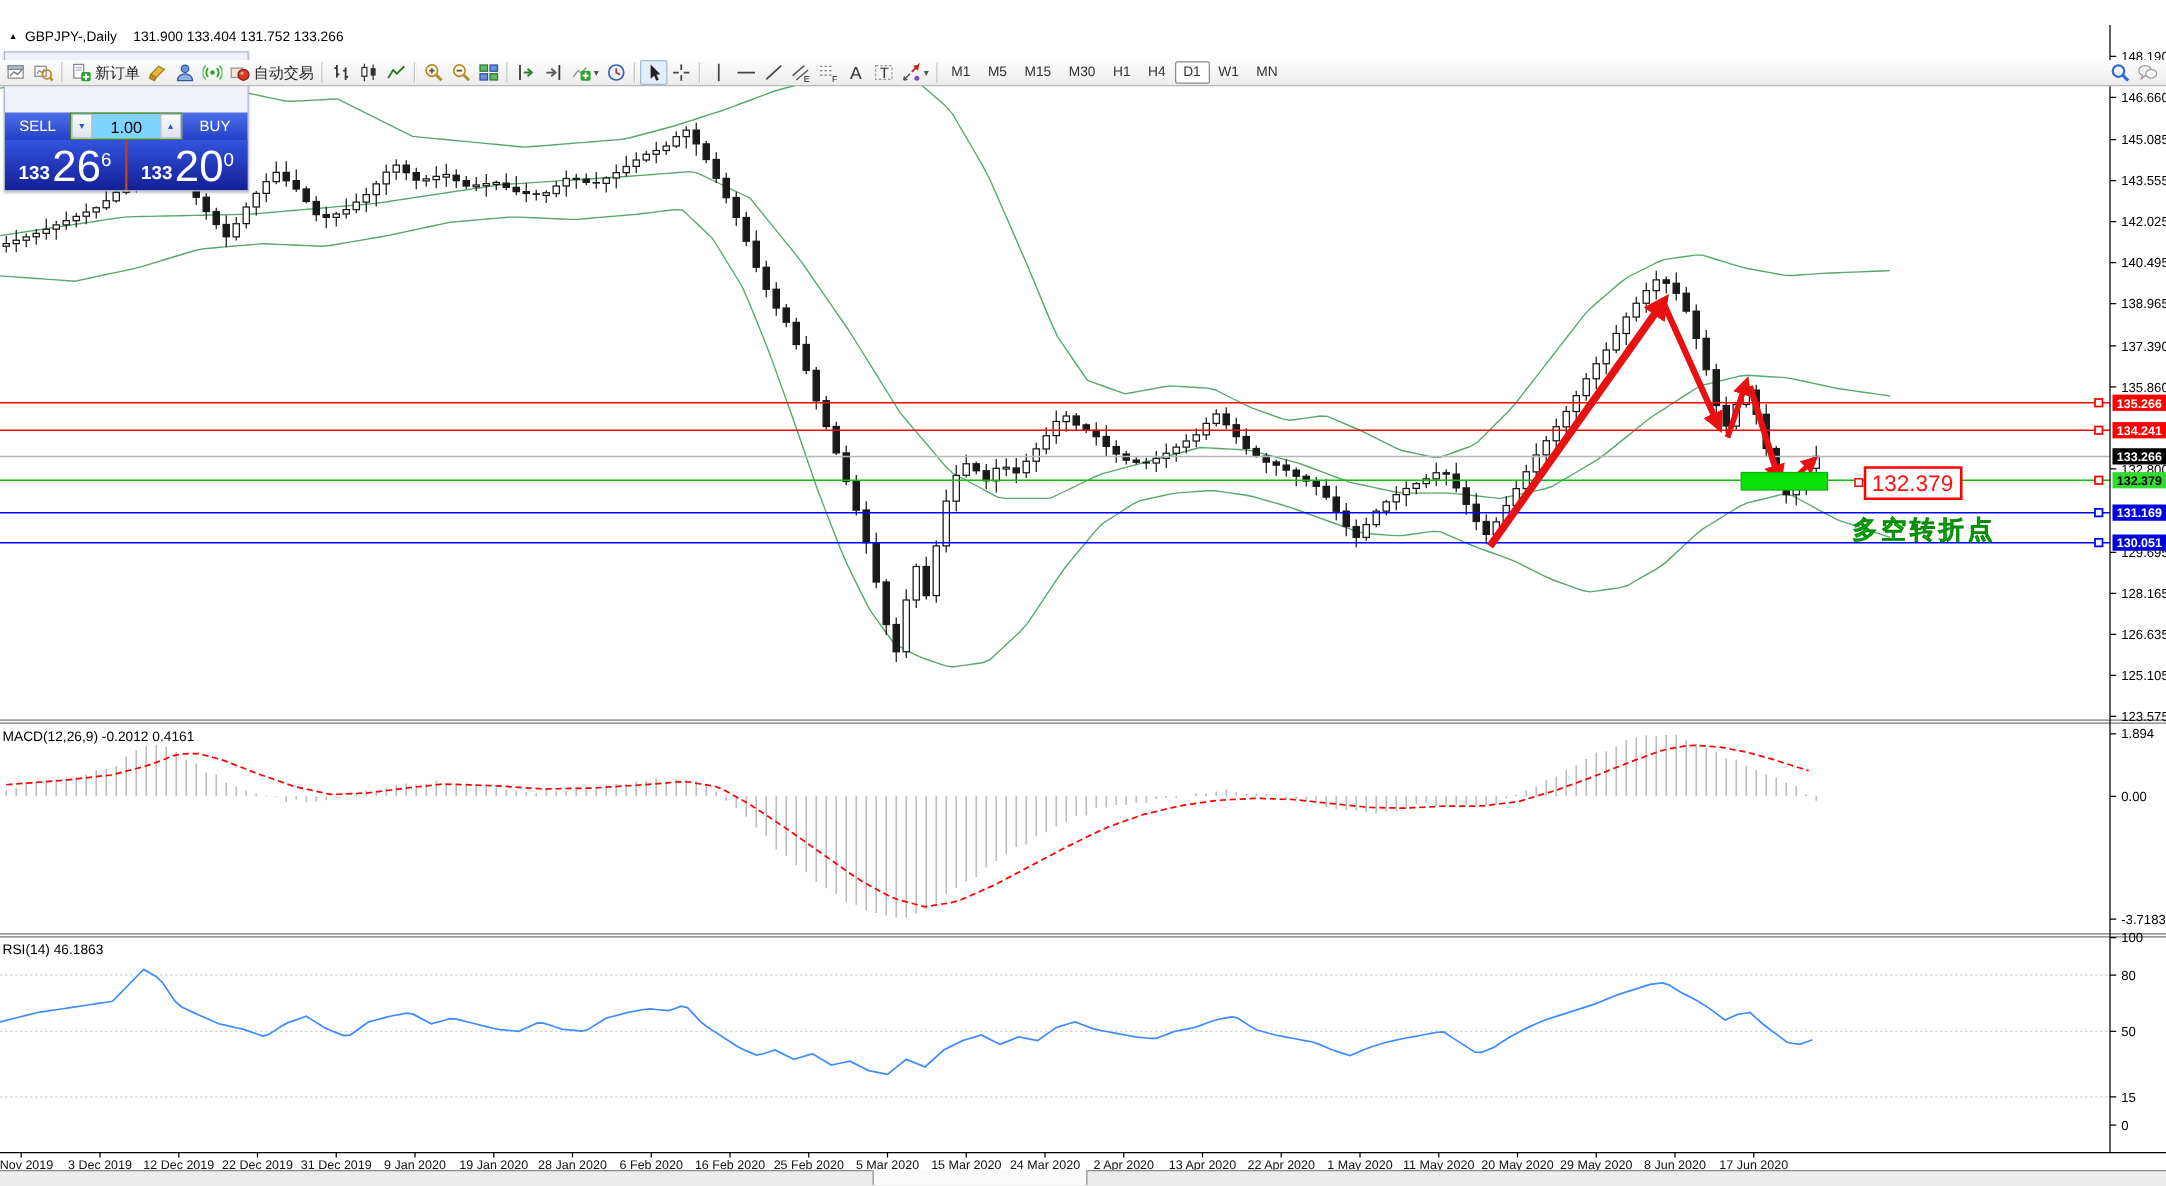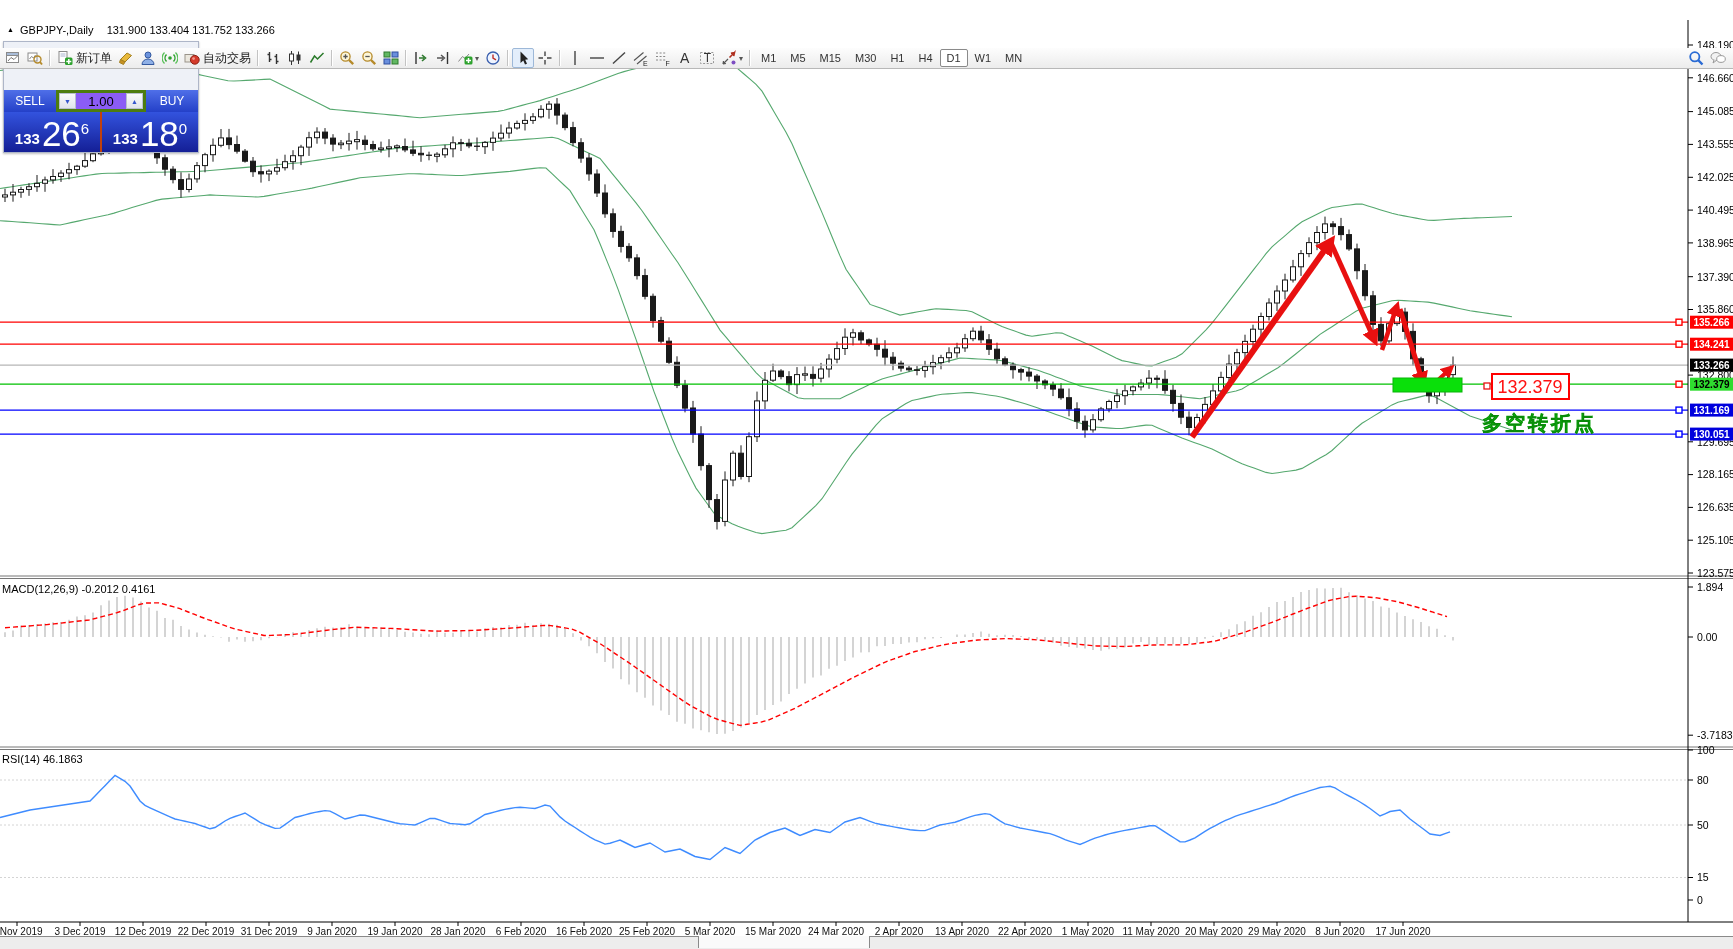--- a/index.html
+++ b/index.html
@@ -21,21 +21,21 @@
   
   #chart-header{position:absolute;left:7px;top:24px;z-index:10;font-size:11px;color:#000;}
   #chart-header .mark{font-size:7px;vertical-align:2px;margin-right:3px;}
   #chart-header .ohlc{margin-left:10px;text-align:center;}
   
   #oneclick{position:absolute;left:3px;top:41px;width:194px;z-index:11;
      border:1px solid #aeb6c8;background:#eef1f7;box-shadow:0 1px 2px rgba(0,0,0,.25);}
   #oc-top{display:flex;height:22px;margin-top:48px;}
   .ocbtn{flex:0 0 52px;background:linear-gradient(#4f6fe8,#2440c8);color:#fff;font-size:12px;
      display:flex;align-items:center;justify-content:center;}
-  #oc-vol{flex:1;display:flex;background:#8b5cf6;border:3px solid #4d7c0f;box-sizing:border-box;}
+  #oc-vol{flex:1;display:flex;background:#7dd3fc;border:1px solid #4d7c0f;box-sizing:border-box;}
   .spin{width:15px;background:linear-gradient(#fafafa,#dfe3ec);border:1px solid #b8bfce;
      color:#3355cc;font-size:7px;display:flex;align-items:center;justify-content:center;}
   #vol-val{flex:1;font-size:13px;color:#000;display:flex;align-items:center;justify-content:center;}
   #oc-prices{display:flex;height:40px;background:#c2410c;gap:2px;}
   .ocprice{flex:1;background:linear-gradient(#3353de,#141f96);color:#fff;display:flex;
      align-items:flex-end;justify-content:center;padding-bottom:2px;}
   .ocp-small{font-size:15px;font-weight:bold;margin-right:2px;line-height:22px;}
   .ocp-big{font-size:35px;line-height:33px;}
   .ocp-sup{font-size:15px;line-height:30px;align-self:flex-start;margin-top:2px;}
   
@@ -701,21 +701,21 @@
       <div class="ocbtn">BUY</div>
     </div>
     <div id="oc-prices">
       <div class="ocprice">
         <span class="ocp-small">133</span>
         <span class="ocp-big">26</span>
         <span class="ocp-sup">6</span>
       </div>
       <div class="ocprice">
         <span class="ocp-small">133</span>
-        <span class="ocp-big">18</span>
+        <span class="ocp-big">20</span>
         <span class="ocp-sup">0</span>
       </div>
     </div>
   </div>
 
   <div id="tabstrip">
     <div id="tab-active"></div>
   </div>
 </div>
 

